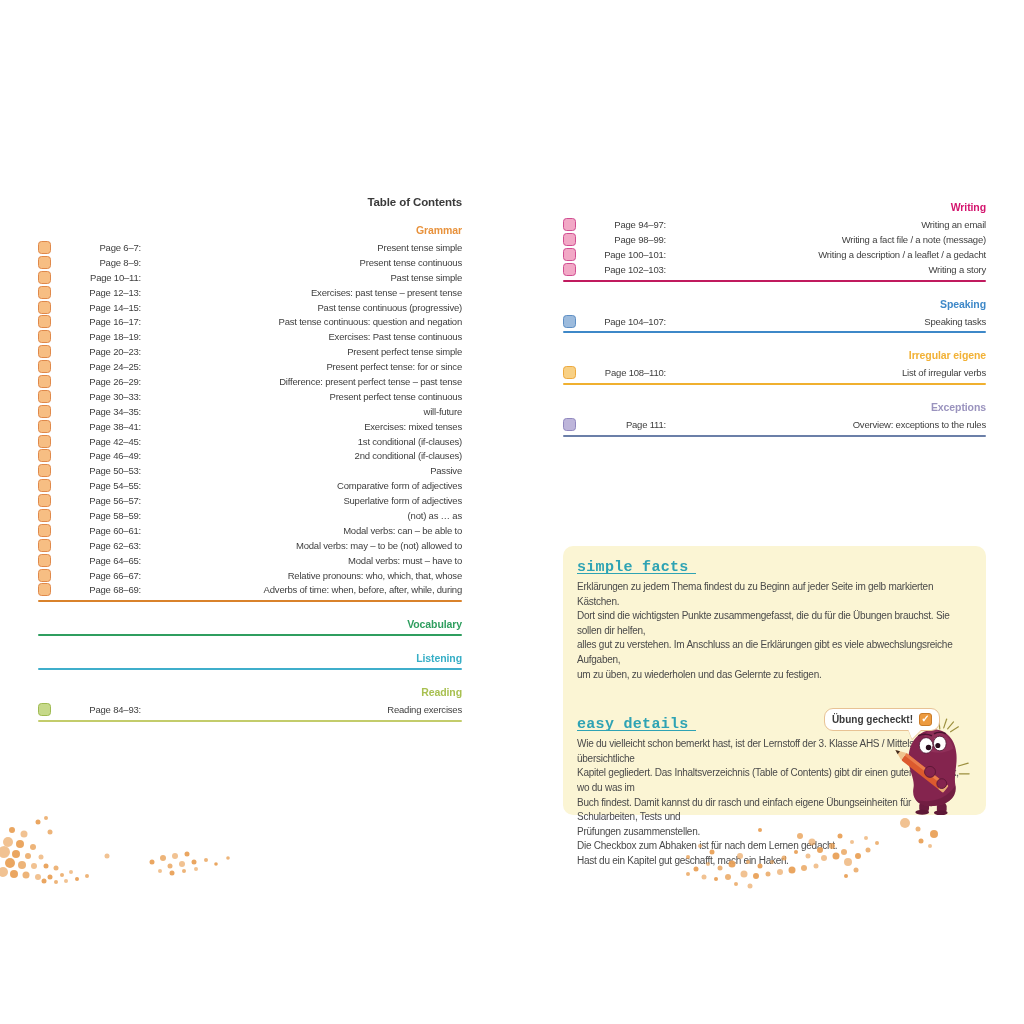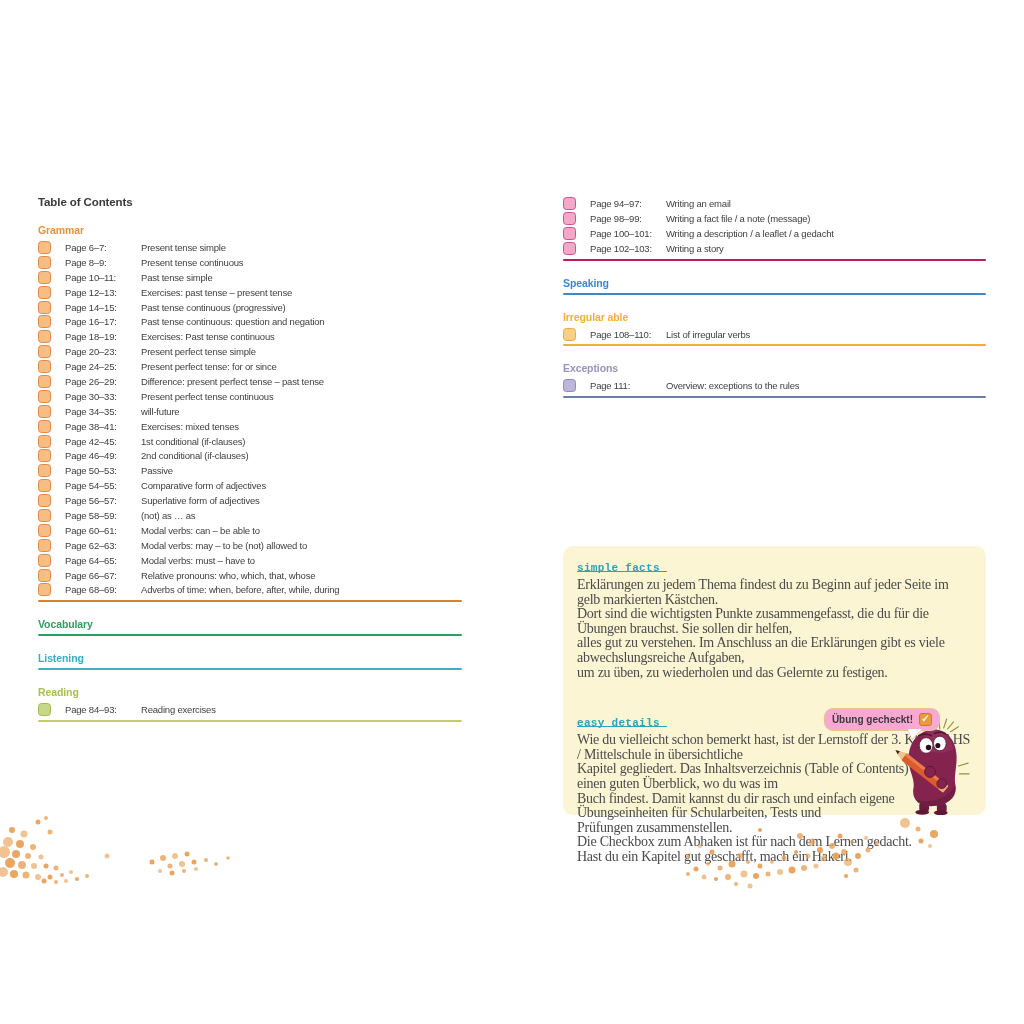--- a/index.html
+++ b/index.html
@@ -1,48 +1,48 @@
 <!DOCTYPE html>
 <html><head>
 <meta charset="utf-8">
 <style>
   * { margin:0; padding:0; box-sizing:border-box; }
   html,body { width:1024px; height:1024px; }
   body {
     position:relative; overflow:hidden; background:#ffffff;
     font-family:"Liberation Sans", sans-serif; color:#3e3e3e;
   }
-  .col { position:absolute; top:196px; }
+  .col { position:absolute; top:196px;text-align:right; }
   .col-left  { left:38px;  width:424px; }
   .col-right { left:563px; width:423px; }
 
   .toc-title { font-size:11.5px; font-weight:bold; color:#3a3a3a; letter-spacing:-0.1px; }
 
   .toc-section { --head:#999; --rule:#999; --cbf:#eee; --cbb:#999; }
   .sec-heading { color:var(--head); font-size:10.5px; font-weight:bold; margin:16px 0 4px; letter-spacing:-0.1px; }
   .col-left  .toc-section:first-of-type .sec-heading { }
   .col-right .toc-section:first-of-type .sec-heading { margin-top:5px; }
 
   .row { display:flex; align-items:center; height:14.9px; font-size:9.5px; letter-spacing:-0.2px; color:#3e3e3e; }
   .cb  { width:13px; height:13px; flex:none; border-radius:3.5px;
          background:var(--cbf); border:1.4px solid var(--cbb); margin-right:14px; }
   .page-label { width:76px; flex:none; }
   .row-title  { flex:1; white-space:nowrap; }
   .rule { height:2px; background:var(--rule); margin-top:3px; border-radius:1px; }
 
   .info-box { position:absolute; left:563px; top:546px; width:423px; height:269px;
               background:#FBF5D4; border-radius:10px; padding:11px 14px; }
   .facts-heading { display:inline-block; position:relative; font-family:"Liberation Mono", monospace;
-                   font-size:11px; font-weight:bold; color:#2EA3B4; letter-spacing:0.3px; margin-bottom:4px; }
+                   font-size:15px; font-weight:bold; color:#2EA3B4; letter-spacing:0.3px; margin-bottom:4px; }
   .facts-heading::after { content:""; position:absolute; left:0; right:-7px; bottom:2px; height:1.2px; background:#2EA3B4; }
-  .info-text { font-size:14px; line-height:14.6px; color:#4a4a4a; letter-spacing:-0.25px; white-space:pre-line;font-family:Liberation Serif, serif; }
+  .info-text { font-size:10px; line-height:14.6px; color:#4a4a4a; letter-spacing:-0.25px; white-space:pre-line; }
   .info-block + .info-block { margin-top:32px; }
 
   .speech-bubble { position:absolute; right:46px; top:162px; z-index:3;
-                   background:#f9a8d4; border:1.5px solid #E8C294; border-radius:9px;
+                   background:#ffffff; border:1.5px solid #E8C294; border-radius:9px;
                    padding:4px 7px; display:flex; align-items:center; gap:6px;
                    font-size:10px; font-weight:bold; color:#3a3a3a; white-space:nowrap; }
   .bubble-tail { position:absolute; bottom:-9px; right:17px; width:0; height:0;
                  border-left:4px solid transparent; border-right:10px solid transparent;
                  border-top:10px solid #fff; filter:drop-shadow(0 1.5px 0 #E8C294); }
   .bubble-check { width:13px; height:13px; flex:none; border-radius:3px; background:#EC9A3F;
                   border:1px solid #C97B28; color:#fff; font-size:10px; line-height:10.5px;
                   text-align:center; font-weight:bold; }
 
   .mascot { position:absolute; right:10px; bottom:0; width:90px; height:98px; z-index:2; }
@@ -199,20 +199,21 @@
     <span class="page-label">Page 84–93:</span>
     <span class="row-title">Reading exercises</span>
   </div>
       </div>
     <div class="rule"></div>
   </section>
 </div>
 
 <div class="col col-right">
   <section class="toc-section" style="--head: #D4156E; --rule: #C01A5E; --cbf: #F2A8C6; --cbb: #D04E92;">
+    <h2 class="sec-heading">Writing</h2>
     <div class="rows">
         <div class="row">
     <span class="cb"></span>
     <span class="page-label">Page 94–97:</span>
     <span class="row-title">Writing an email</span>
   </div>
         <div class="row">
     <span class="cb"></span>
     <span class="page-label">Page 98–99:</span>
     <span class="row-title">Writing a fact file / a note (message)</span>
@@ -226,25 +227,32 @@
     <span class="cb"></span>
     <span class="page-label">Page 102–103:</span>
     <span class="row-title">Writing a story</span>
   </div>
       </div>
     <div class="rule"></div>
   </section>
 
   <section class="toc-section" style="--head: #3E88C8; --rule: #3E88C8; --cbf: #9CBBDD; --cbb: #5E8FC4;">
     <h2 class="sec-heading">Speaking</h2>
+    <div class="rows">
+        <div class="row">
+    <span class="cb"></span>
+    <span class="page-label">Page 104–107:</span>
+    <span class="row-title">Speaking tasks</span>
+  </div>
+      </div>
     <div class="rule"></div>
   </section>
 
   <section class="toc-section" style="--head: #F2B135; --rule: #F0B02F; --cbf: #F8D084; --cbb: #ECA93F;">
-    <h2 class="sec-heading">Irregular able</h2>
+    <h2 class="sec-heading">Irregular eigene</h2>
     <div class="rows">
         <div class="row">
     <span class="cb"></span>
     <span class="page-label">Page 108–110:</span>
     <span class="row-title">List of irregular verbs</span>
   </div>
       </div>
     <div class="rule"></div>
   </section>
 

